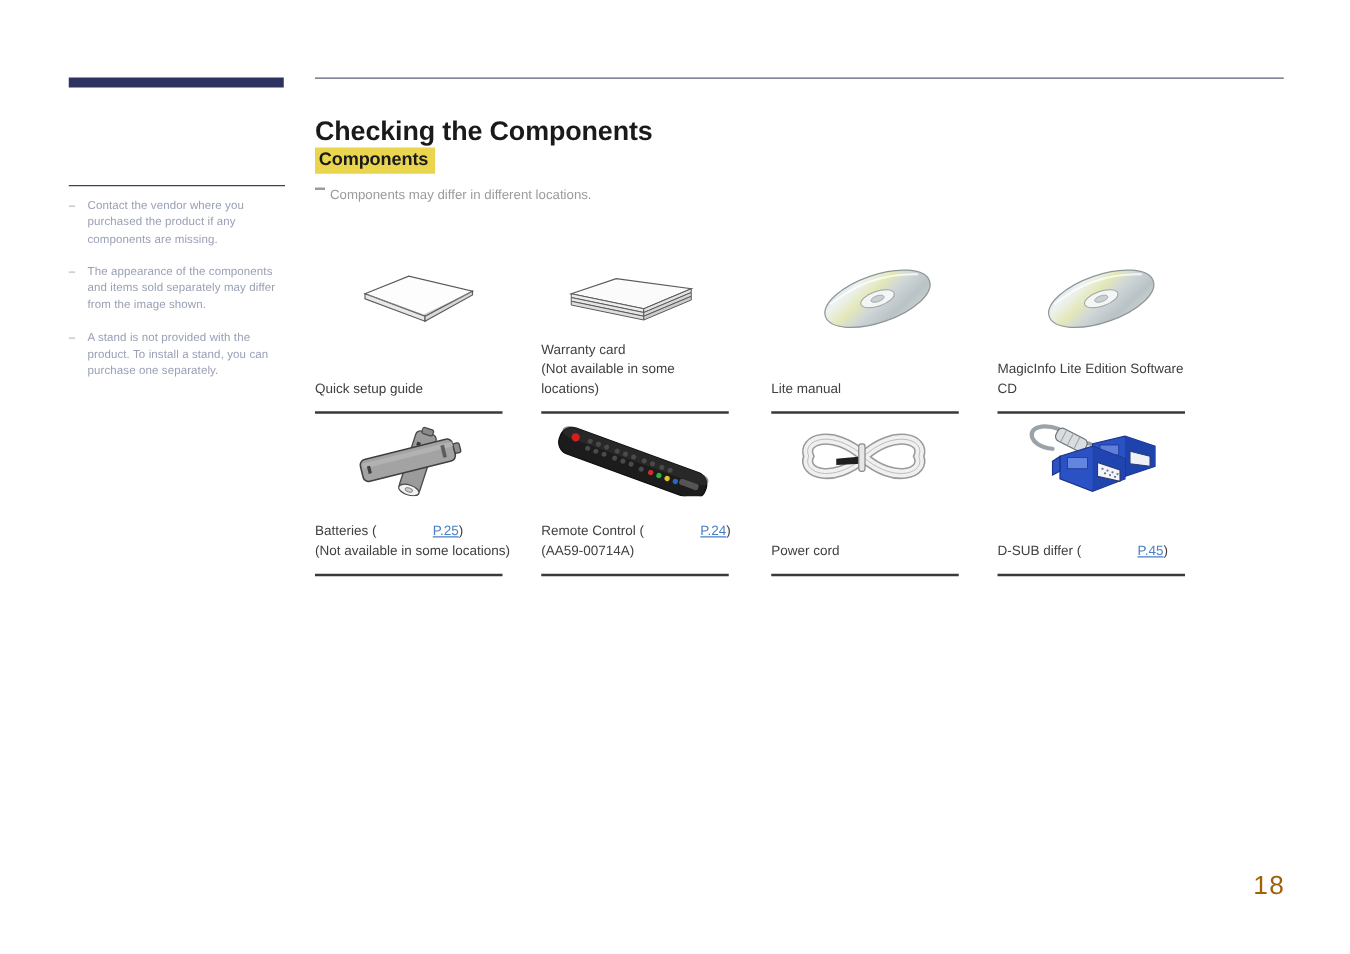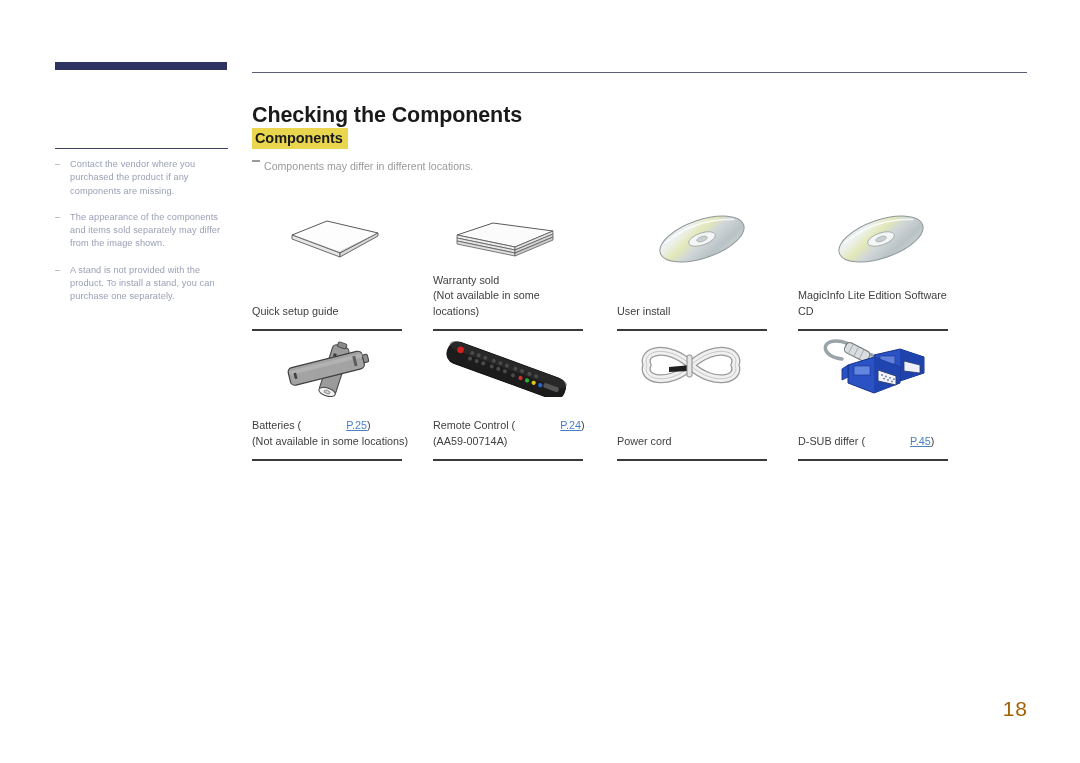--- a/index.html
+++ b/index.html
@@ -66,21 +66,21 @@
     top: 0px;
     color: #9aa0b5;
     font-size: 9.2px;
     line-height: 13.3px;
   }
 
   
   .main {
     position: absolute;
     left: 252px;
-    top: 72px;
+    top: 62px;
     width: 775px;
   }
   .top-rule {
     width: 775px;
     height: 1.4px;
     background: #5b5d77;
   }
   .page-title {
     margin-top: 30px;
     font-size: 21.5px;
@@ -252,21 +252,21 @@
               <path d="M4,14 L62,26 L62,29 L4,17 Z" fill="#eeeeee" stroke="#5a5a5a" stroke-width="0.8"></path>
               <path d="M62,26 L100,10 L100,13 L62,29 Z" fill="#e2e2e2" stroke="#5a5a5a" stroke-width="0.8"></path>
               <path d="M4,17 L62,29 L62,32 L4,20 Z" fill="#e6e6e6" stroke="#5a5a5a" stroke-width="0.8"></path>
               <path d="M62,29 L100,13 L100,16 L62,32 Z" fill="#d6d6d6" stroke="#5a5a5a" stroke-width="0.8"></path>
               <path d="M4,20 L62,32 L62,35 L4,23 Z" fill="#dedede" stroke="#5a5a5a" stroke-width="0.8"></path>
               <path d="M62,32 L100,16 L100,19 L62,35 Z" fill="#cccccc" stroke="#5a5a5a" stroke-width="0.8"></path>
             </g>
           </svg>
         </div>
         <div class="cell-labels">
-          <div class="lbl">Warranty sold</div>
+          <div class="lbl">Warranty card</div>
           <div class="lbl wrap">(Not available in some locations)</div>
         </div>
         <div class="cell-line"></div>
       </div>
 
       <div class="cell c2">
         <div class="cell-art">
           <svg width="152" height="62" viewBox="0 0 152 62">
             <defs>
               <linearGradient id="cdg1" x1="0" y1="0" x2="1" y2="1">
@@ -280,21 +280,21 @@
             </defs>
             <g transform="translate(40,12) rotate(-19 45 22)">
               <ellipse cx="45" cy="22" rx="44" ry="19" fill="url(#cdg1)" stroke="#8d9698" stroke-width="1"></ellipse>
               <ellipse cx="45" cy="22" rx="14" ry="6" fill="#f4f6f6" stroke="#9aa3a5" stroke-width="0.8"></ellipse>
               <ellipse cx="45" cy="22" rx="5.5" ry="2.4" fill="#c8d0d2" stroke="#97a0a2" stroke-width="0.6"></ellipse>
               <path d="M8,14 Q45,0 82,14" fill="none" stroke="#ffffff" stroke-width="1.6" opacity="0.75"></path>
             </g>
           </svg>
         </div>
         <div class="cell-labels">
-          <div class="lbl">User install</div>
+          <div class="lbl">Lite manual</div>
         </div>
         <div class="cell-line"></div>
       </div>
 
       <div class="cell c3">
         <div class="cell-art">
           <svg width="152" height="62" viewBox="0 0 152 62">
             <defs>
               <linearGradient id="cdg2" x1="0" y1="0" x2="1" y2="1">
                 <stop offset="0%" stop-color="#cfd6d8"></stop>

